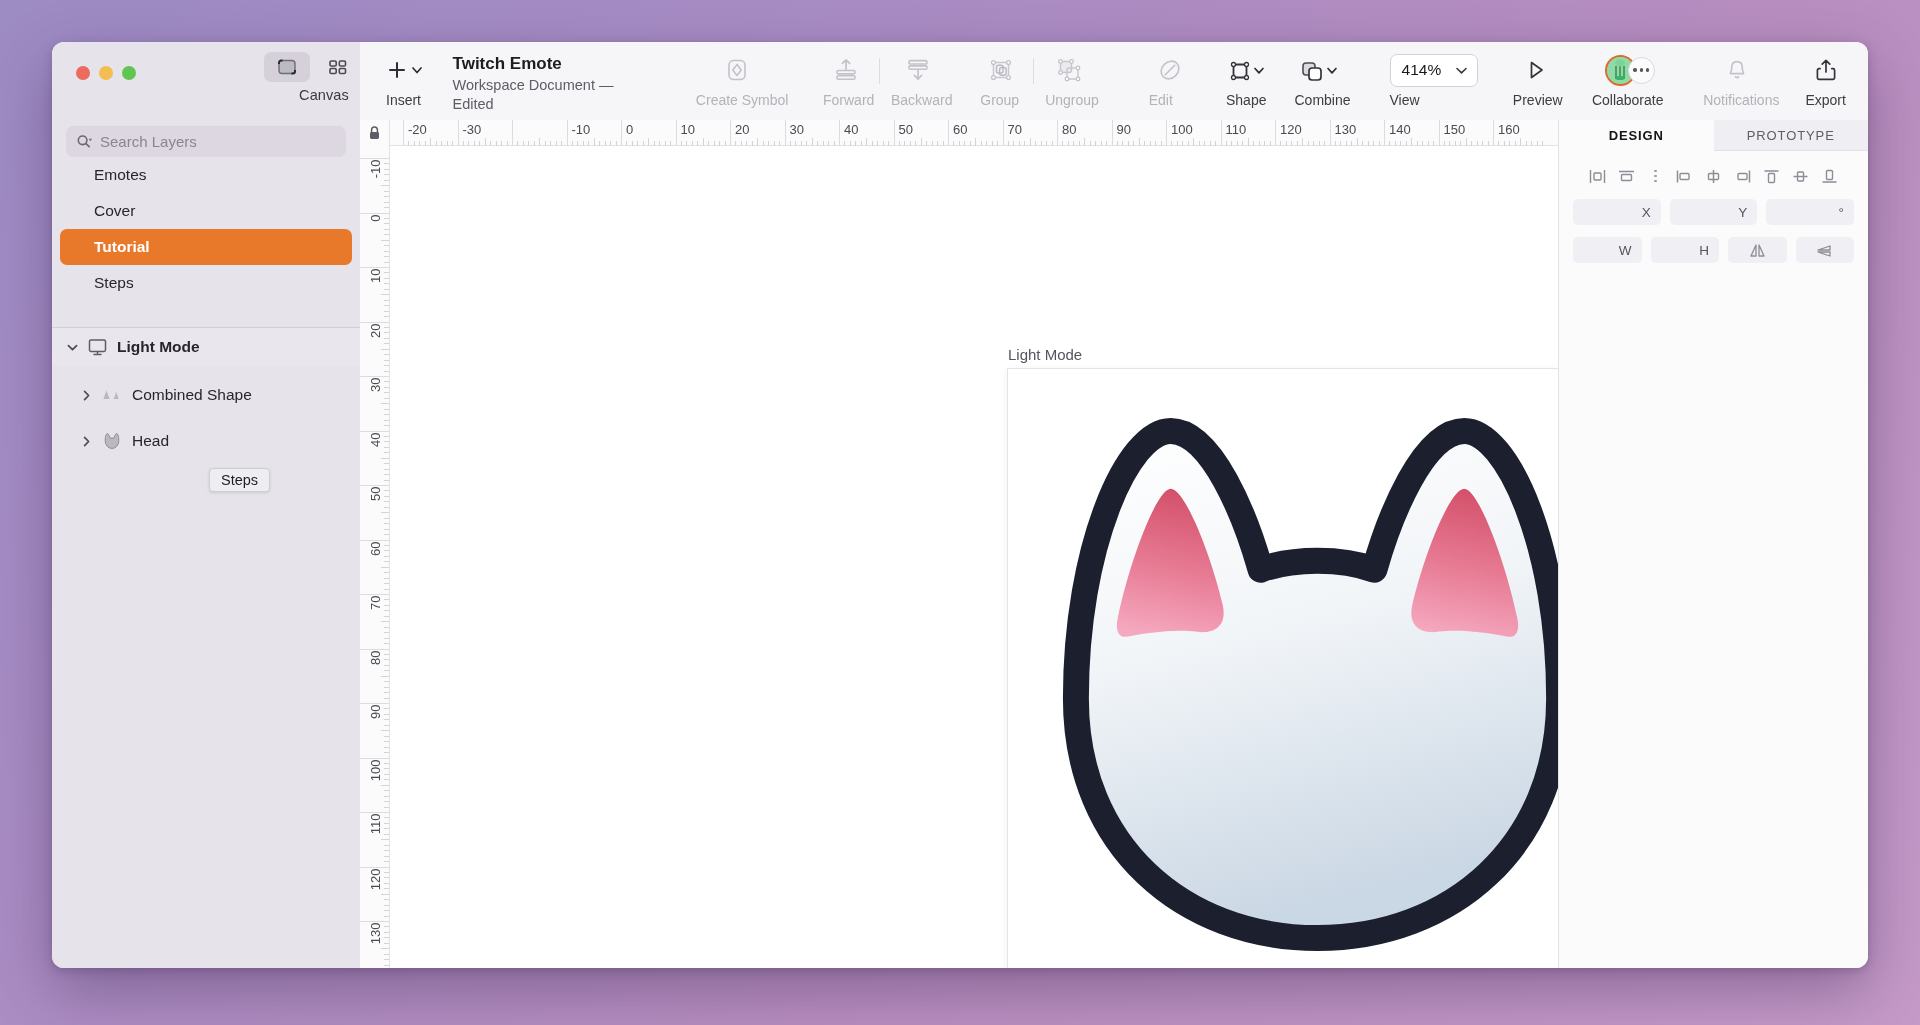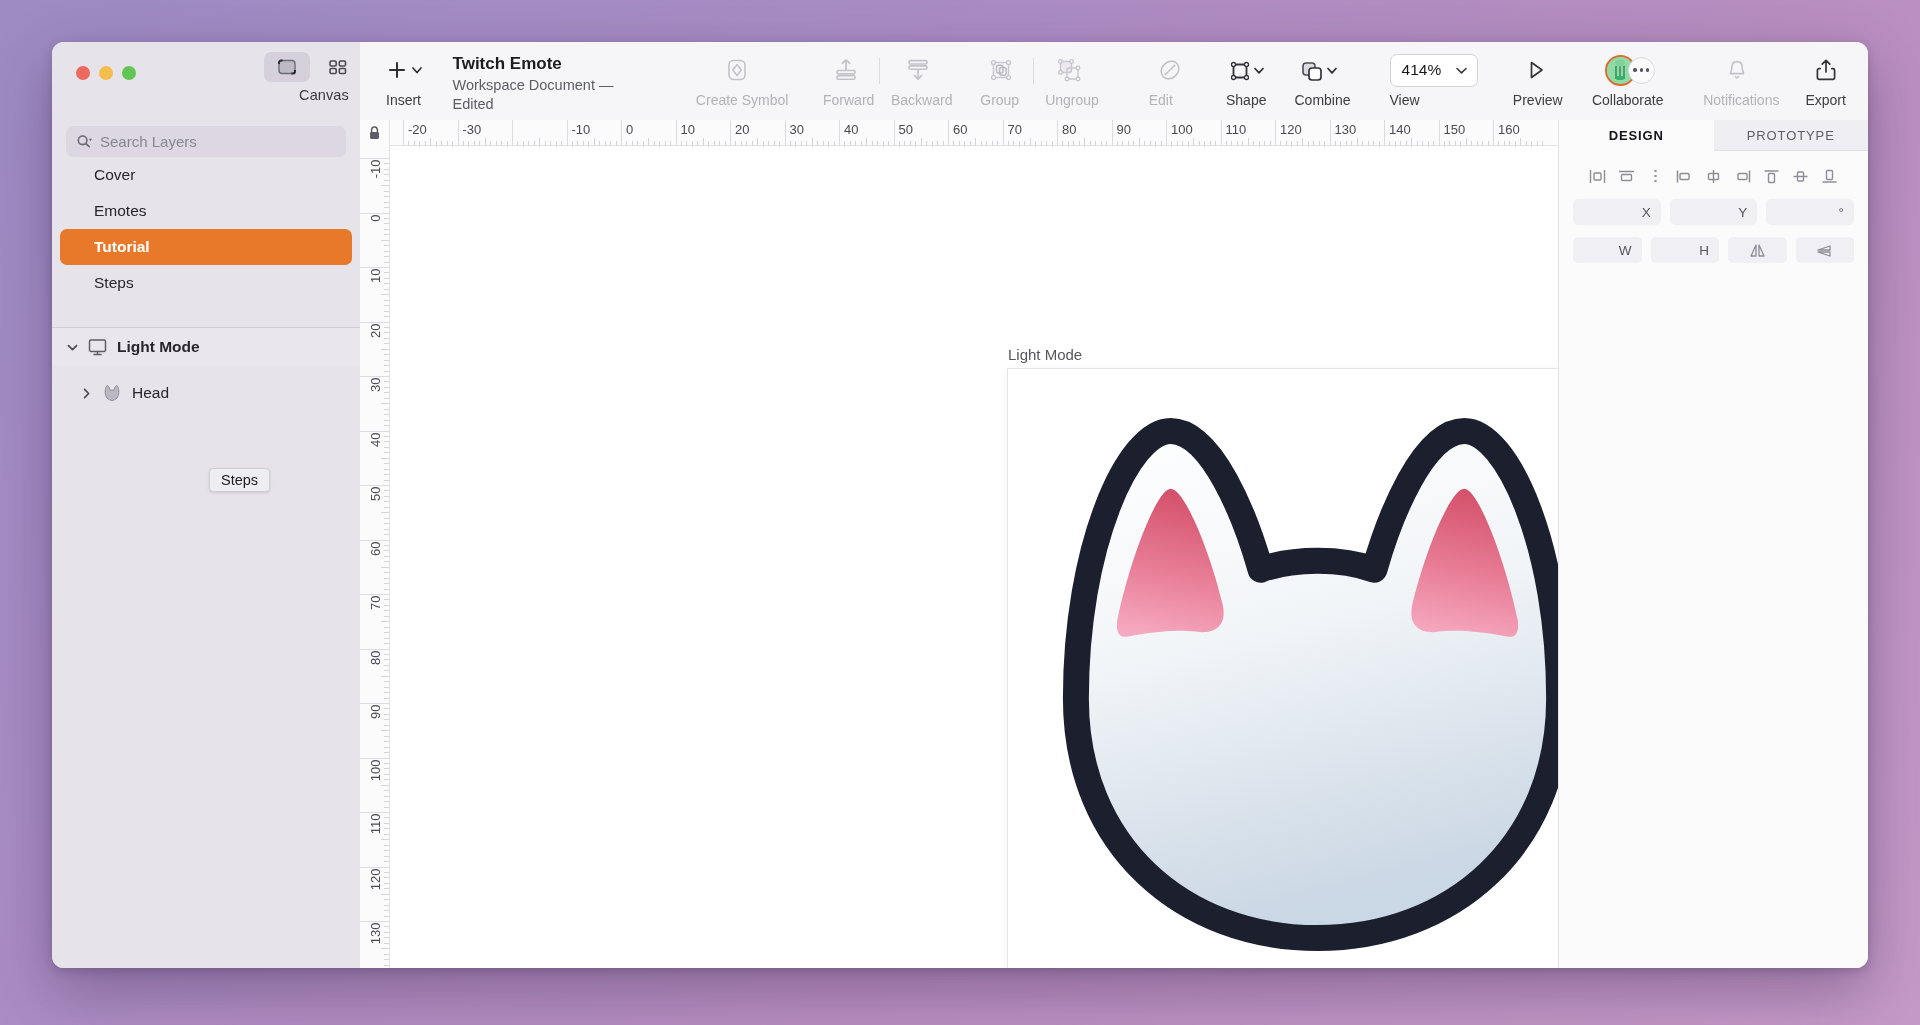--- a/index.html
+++ b/index.html
@@ -450,24 +450,24 @@
           <circle cx="6.6" cy="6.3" r="4.3" fill="none" stroke="#6a6972" stroke-width="1.6"></circle>
           <path d="M9.9 9.6 L13.2 12.6" stroke="#6a6972" stroke-width="1.6" stroke-linecap="round"></path>
           <path d="M12.8 4.8 l3.2 0 l-1.6 2.4 Z" fill="#6a6972"></path>
         </svg>
         <span class="search-ph">Search Layers</span>
       </div>
 
 
       <div>
         <div class="page-row">
+          <span>Emotes</span>
+        </div>
+        <div class="page-row">
           <span>Cover</span>
-        </div>
-        <div class="page-row">
-          <span>Emotes</span>
         </div>
         <div class="page-row sel">
           <span>Tutorial</span>
         </div>
         <div class="page-row">
           <span>Steps</span>
         </div>
       </div>
 
       <div class="tooltip">Steps</div>
@@ -481,20 +481,32 @@
               <path d="M2.4 2.6 l4.1 4 l4.1 -4" fill="none" stroke="#4d4c56" stroke-width="1.7" stroke-linecap="round" stroke-linejoin="round"></path>
             </svg>
           </span>
           <svg width="21" height="18" viewBox="0 0 21 18">
             <rect x="2.5" y="2" width="16" height="11.5" rx="1.4" fill="none" stroke="#5e5d67" stroke-width="1.5"></rect>
             <path d="M10.5 13.5 v3 M7 16.5 h7" stroke="#5e5d67" stroke-width="1.5" stroke-linecap="round"></path>
           </svg>
           <span>Light Mode</span>
         </div>
 
+        <div class="layer-row child" style="margin-top:10px;">
+          <span class="disc">
+            <svg width="9" height="13" viewBox="0 0 9 13">
+              <path d="M2.6 2.4 l4 4.1 l-4 4.1" fill="none" stroke="#4d4c56" stroke-width="1.7" stroke-linecap="round" stroke-linejoin="round"></path>
+            </svg>
+          </span>
+          <svg width="22" height="16" viewBox="0 0 22 16">
+            <path d="M5.5 3.5 L8.6 12 h-6.2 Z" fill="#b9b8c1"></path>
+            <path d="M15.2 4.8 L17.6 12 h-4.8 Z" fill="#b9b8c1"></path>
+          </svg>
+          <span>Combined Shape</span>
+        </div>
 
         <div class="layer-row child" style="margin-top:8px;">
           <span class="disc">
             <svg width="9" height="13" viewBox="0 0 9 13">
               <path d="M2.6 2.4 l4 4.1 l-4 4.1" fill="none" stroke="#4d4c56" stroke-width="1.7" stroke-linecap="round" stroke-linejoin="round"></path>
             </svg>
           </span>
           <svg width="22" height="18" viewBox="0 0 22 18">
             <path d="M4.2 8.2 C4.2 4 5.4 1.6 6.4 1.6 C7.4 1.6 8.6 4.4 9.2 6.2
                      C10 6 12 6 12.8 6.2 C13.4 4.4 14.6 1.6 15.6 1.6

